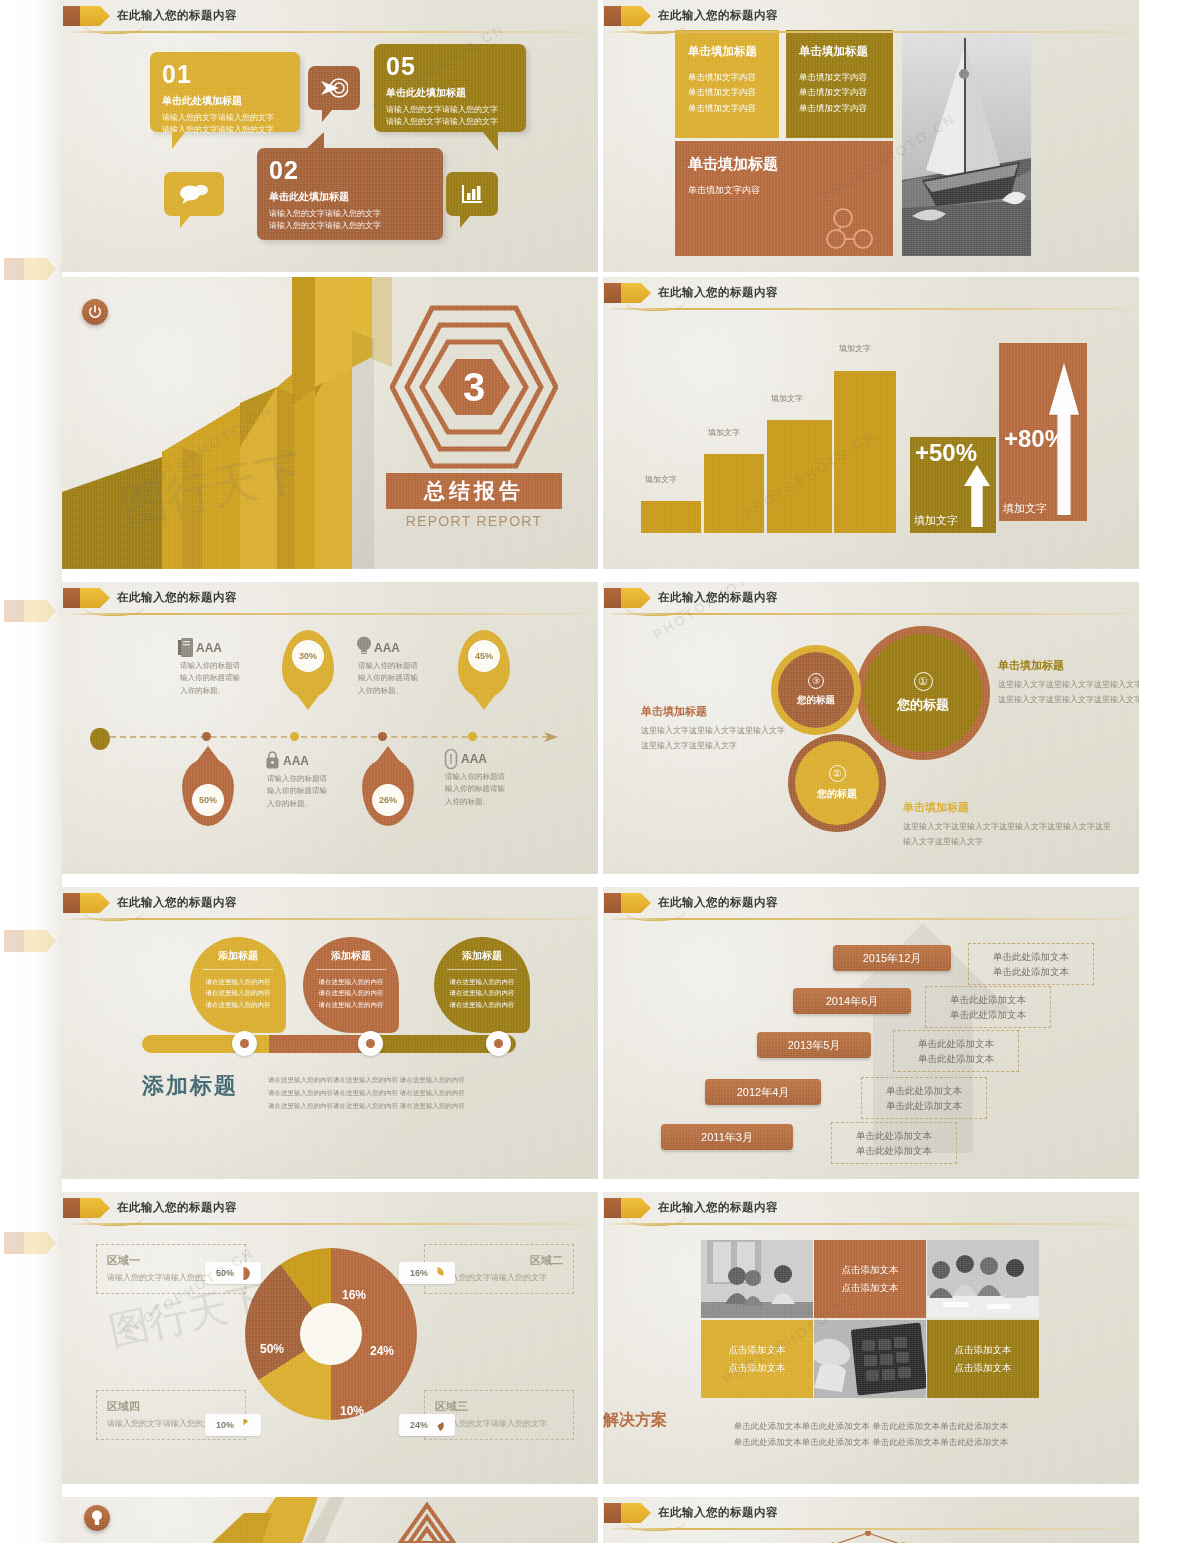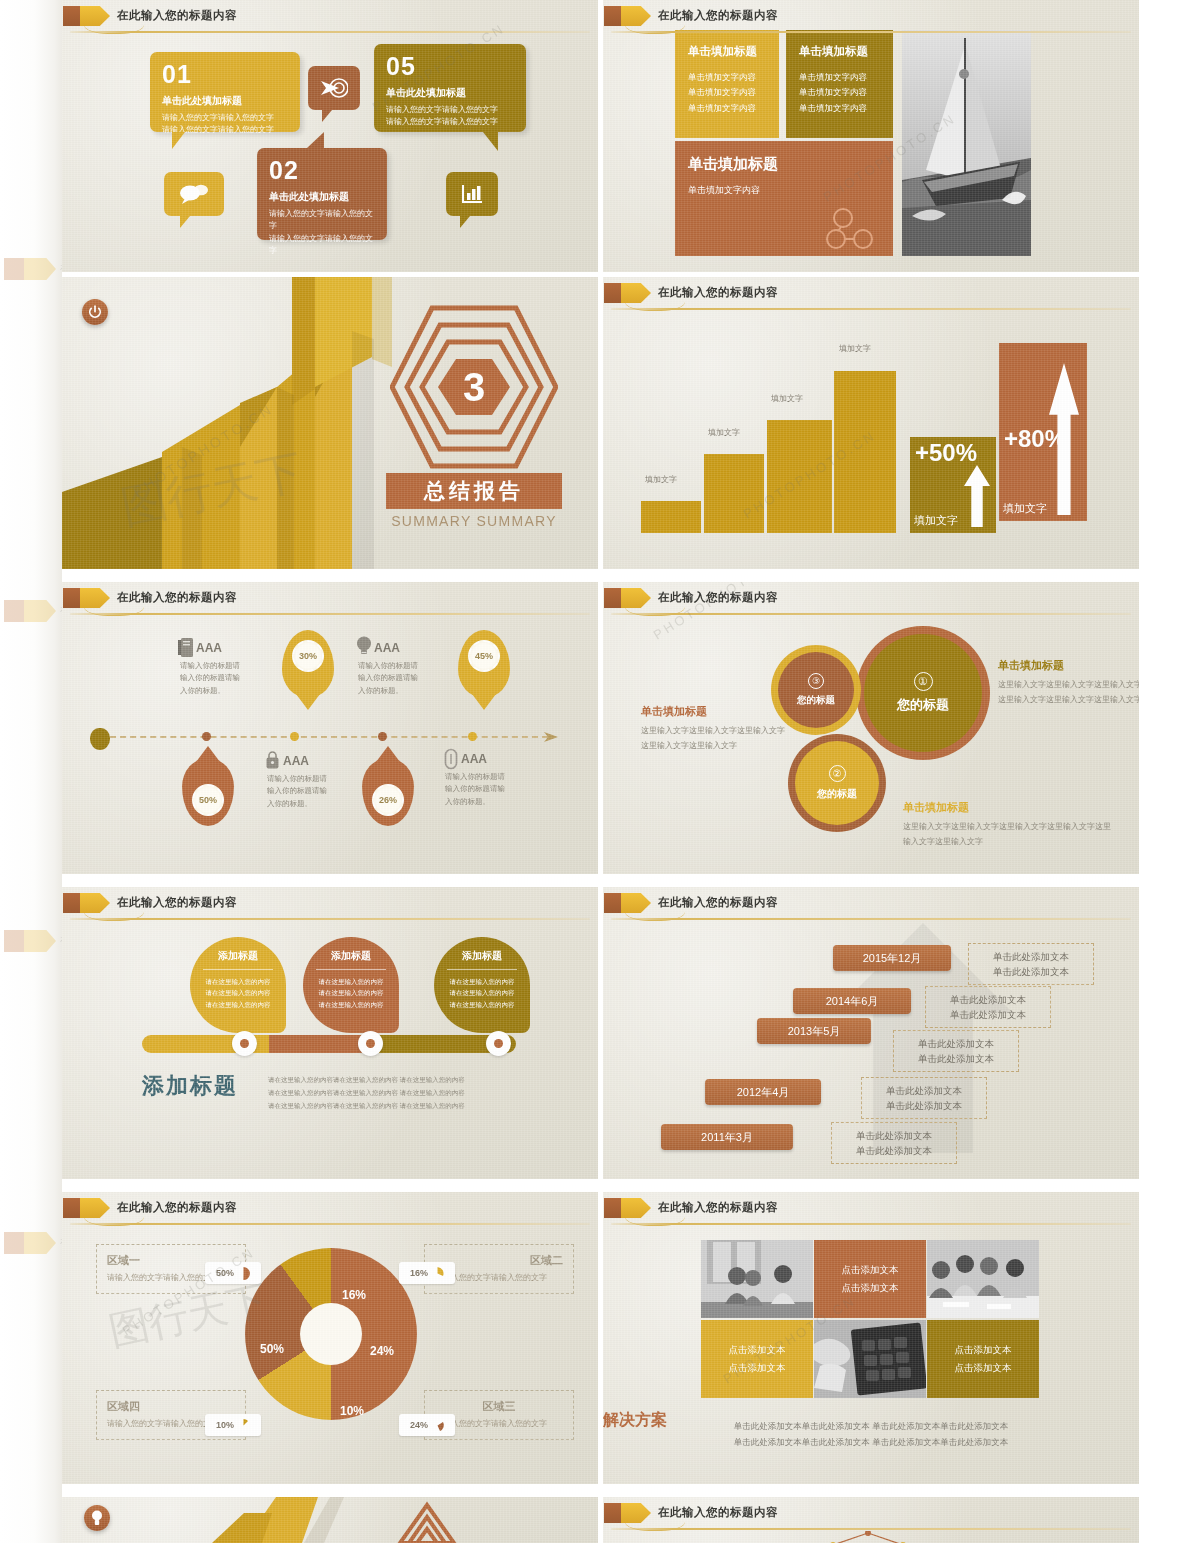--- a/index.html
+++ b/index.html
@@ -242,21 +242,21 @@
 
   <div class="icbub" style="left:102px;top:172px;width:60px;height:44px;background:#dcae2c;">
     <svg width="30" height="22" viewBox="0 0 30 22">
       <ellipse cx="11" cy="10" rx="10" ry="7.5" fill="#fff"></ellipse>
       <path d="M6 15 l-3 6 l7 -4 z" fill="#fff"></path>
       <ellipse cx="22" cy="7" rx="7" ry="5.2" fill="#fff" opacity=".92"></ellipse>
     </svg>
     <span class="tail" style="left:16px;bottom:-12px;border-left:10px solid #dcae2c;border-bottom:12px solid transparent;"></span>
   </div>
 
-  <div class="bub" style="left:195px;top:148px;width:130px;height:92px;background:#a56036;box-shadow:3px 3px 5px rgba(0,0,0,.13)">
+  <div class="bub" style="left:195px;top:148px;width:186px;height:92px;background:#a56036;box-shadow:3px 3px 5px rgba(0,0,0,.13)">
     <div class="num">02</div>
     <div class="bt">单击此处填加标题</div>
     <div class="bd" style="white-space:pre-line">请输入您的文字请输入您的文字
 请输入您的文字请输入您的文字</div>
     <span class="tail" style="left:50px;top:-16px;border-right:17px solid #a56036;border-top:16px solid transparent;"></span>
   </div>
 
   <div class="icbub" style="left:384px;top:172px;width:52px;height:44px;background:#9a7b10;">
     <svg width="24" height="20" viewBox="0 0 24 20">
       <rect x="2" y="1" width="2" height="18" fill="#fff"></rect>
@@ -360,21 +360,21 @@
         <polygon points="50,22 118,22 151,84 118,146 50,146 17,84"></polygon>
         <polygon points="58,39 110,39 136,84 110,129 58,129 32,84"></polygon>
       </g>
       <polygon points="66,56 102,56 120,84 102,112 66,112 48,84" fill="#b5683b"></polygon>
     </svg>
     <div class="hexnum" style="color:#fff">3</div>
   </div>
   <div class="cover-band">
     <span>总结报告</span>
   </div>
-  <div class="cover-sub">SUMMARY SUMMARY</div>
+  <div class="cover-sub">REPORT REPORT</div>
   <div class="wm" style="left:60px;top:165px;font-size:14px">PHOTOPHOTO.CN</div>
   <div class="wm-big" style="left:58px;top:182px">图行天下</div>
 </div>
 
 <div class="slide col1 r1">
   <div class="s-head">
     <div class="badge">
       <span class="sq"></span>
           <span class="pent"></span>
         </div>
@@ -593,21 +593,21 @@
       </svg>
 
   <div class="ybar" style="left:230px;top:58px;width:118px">2015年12月</div>
   <div class="ydash" style="left:365px;top:56px;width:126px;white-space:pre-line">单击此处添加文本
 单击此处添加文本</div>
 
   <div class="ybar" style="left:190px;top:101px;width:118px">2014年6月</div>
   <div class="ydash" style="left:322px;top:99px;width:126px;white-space:pre-line">单击此处添加文本
 单击此处添加文本</div>
 
-  <div class="ybar" style="left:154px;top:131px;width:114px">2013年5月</div>
+  <div class="ybar" style="left:154px;top:145px;width:114px">2013年5月</div>
   <div class="ydash" style="left:290px;top:143px;width:126px;white-space:pre-line">单击此处添加文本
 单击此处添加文本</div>
 
   <div class="ybar" style="left:102px;top:192px;width:116px">2012年4月</div>
   <div class="ydash" style="left:258px;top:190px;width:126px;white-space:pre-line">单击此处添加文本
 单击此处添加文本</div>
 
   <div class="ybar" style="left:58px;top:237px;width:132px">2011年3月</div>
   <div class="ydash" style="left:228px;top:235px;width:126px;white-space:pre-line">单击此处添加文本
 单击此处添加文本</div>
@@ -647,21 +647,21 @@
     <div class="lb">请输入您的文字请输入您的文字</div>
   </div>
   <div class="chip" style="left:337px;top:70px">
     <span>16%</span>
     <svg class="wedge" viewBox="0 0 13 13">
           <path d="M6.5 6.5 L6.5 0 A6.5 6.5 0 0 1 12 9 Z" fill="#dcae2c"></path>
         </svg>
   </div>
 
   <div class="legend" style="left:362px;top:198px">
-    <div class="lt" style="text-align:center">区域三</div>
+    <div class="lt" style="text-align:left">区域三</div>
     <div class="lb">请输入您的文字请输入您的文字</div>
   </div>
   <div class="chip" style="left:337px;top:222px">
     <span>24%</span>
     <svg class="wedge" viewBox="0 0 13 13">
           <path d="M6.5 6.5 L12 3 A6.5 6.5 0 0 1 9 12 Z" fill="#a56036"></path>
         </svg>
   </div>
 
   <div class="legend" style="left:34px;top:198px">

